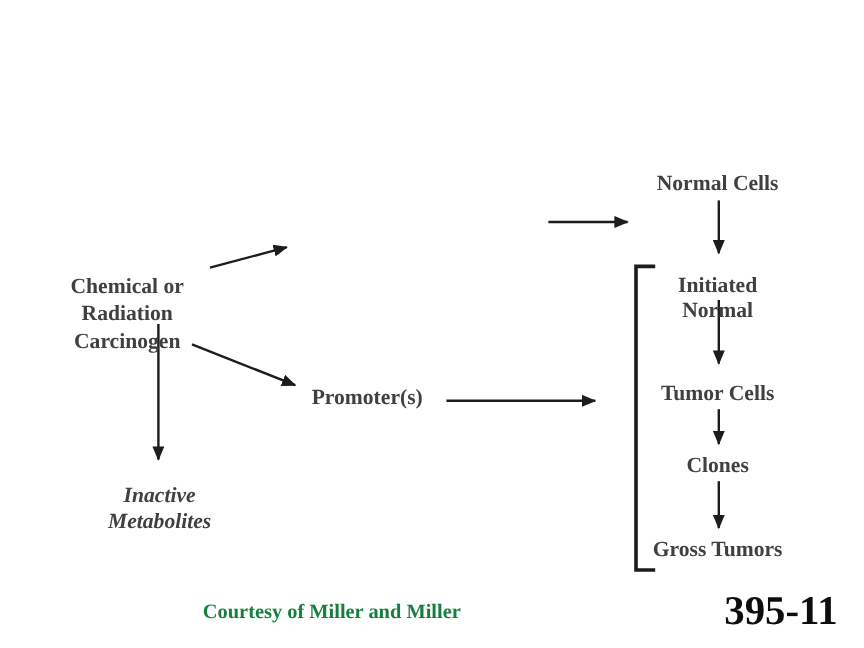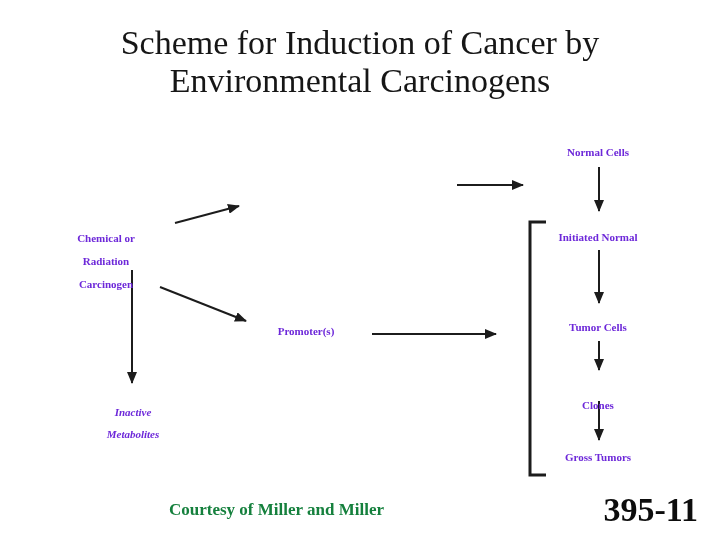--- a/index.html
+++ b/index.html
@@ -34,24 +34,24 @@
     top: 0;
     left: 0;
     width: 720px;
     height: 540px;
   }
   .label {
     position: absolute;
     transform: translateX(-50%);
     text-align: center;
     font-weight: 700;
-    font-size: 11px;
+    font-size: 18px;
     line-height: 21px;
     white-space: pre-line;
-    color: #6d28d9;
+    color: #404040;
   }
   .label.lh23 { line-height: 23px; }
   .label.lh22 { line-height: 22px; font-style: italic; }
   .credit {
     position: absolute;
     left: 169px;
     top: 500px;
     font-size: 17px;
     font-weight: 700;
     color: #15803d;
@@ -63,22 +63,20 @@
     font-size: 34px;
     font-weight: 700;
     color: #0d0d0d;
   }
 </style>
 </head>
 <body>
 
 <div class="slide">
 
-  <h1 class="slide-title">Scheme for Induction of Cancer by
-Environmental Carcinogens</h1>
 
   <svg class="arrow-layer" width="720" height="540" viewBox="0 0 720 540" xmlns="http://www.w3.org/2000/svg">
     <defs>
       <marker id="ah" markerWidth="6" markerHeight="5" refX="5.5" refY="2.5" orient="auto" markerUnits="strokeWidth">
         <path d="M0,0 L6,2.5 L0,5 Z" fill="#1c1c1c"></path>
       </marker>
     </defs>
 
     <line x1="175" y1="223" x2="239" y2="206" stroke="#1c1c1c" stroke-width="2" marker-end="url(#ah)"></line>
 
@@ -107,21 +105,21 @@
   <div class="label lh23" style="left:106px; top:227px;">Chemical or
 Radiation
 Carcinogen</div>
 
   <div class="label" style="left:598px; top:227px;">Initiated Normal</div>
 
   <div class="label" style="left:598px; top:317px;">Tumor Cells</div>
 
   <div class="label" style="left:306px; top:321px;">Promoter(s)</div>
 
-  <div class="label" style="left:598px; top:395px;text-align:right;">Clones</div>
+  <div class="label" style="left:598px; top:377px;text-align:right;">Clones</div>
 
   <div class="label lh22" style="left:133px; top:401px;">Inactive
 Metabolites</div>
 
   <div class="label" style="left:598px; top:447px;">Gross Tumors</div>
 
   <div class="credit">Courtesy of Miller and Miller</div>
 
   <div class="slide-number">395-11</div>
 

